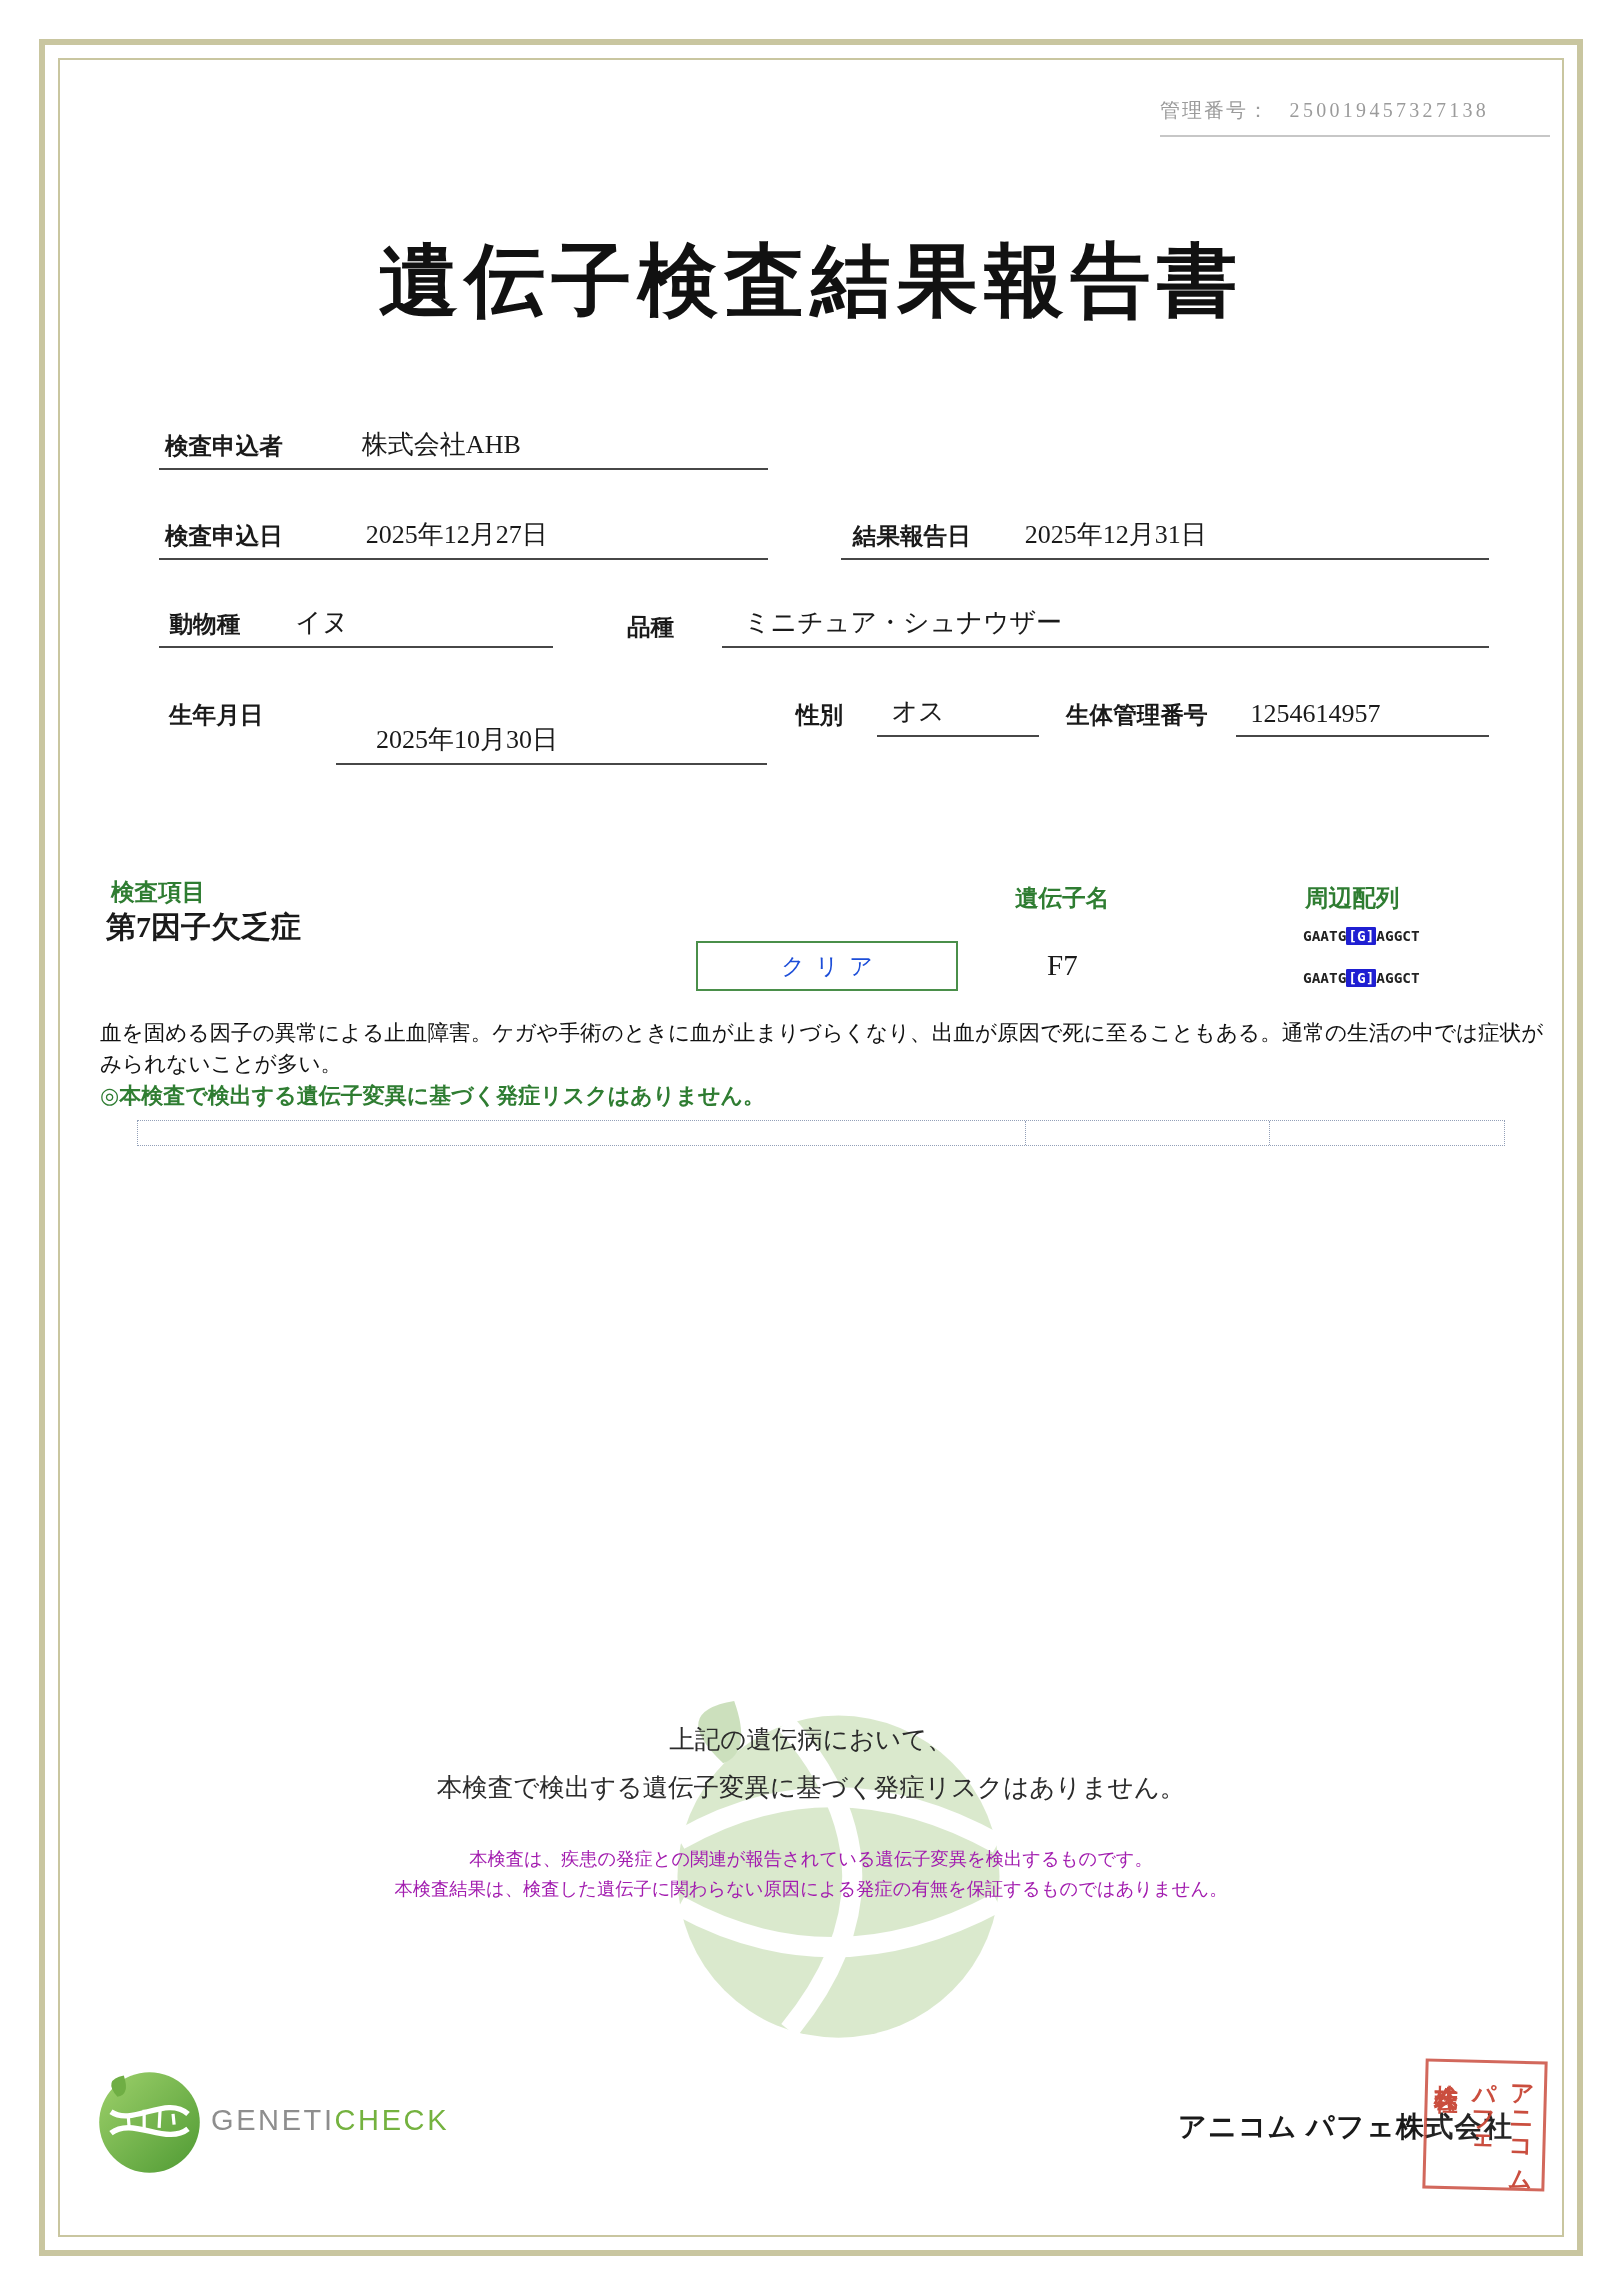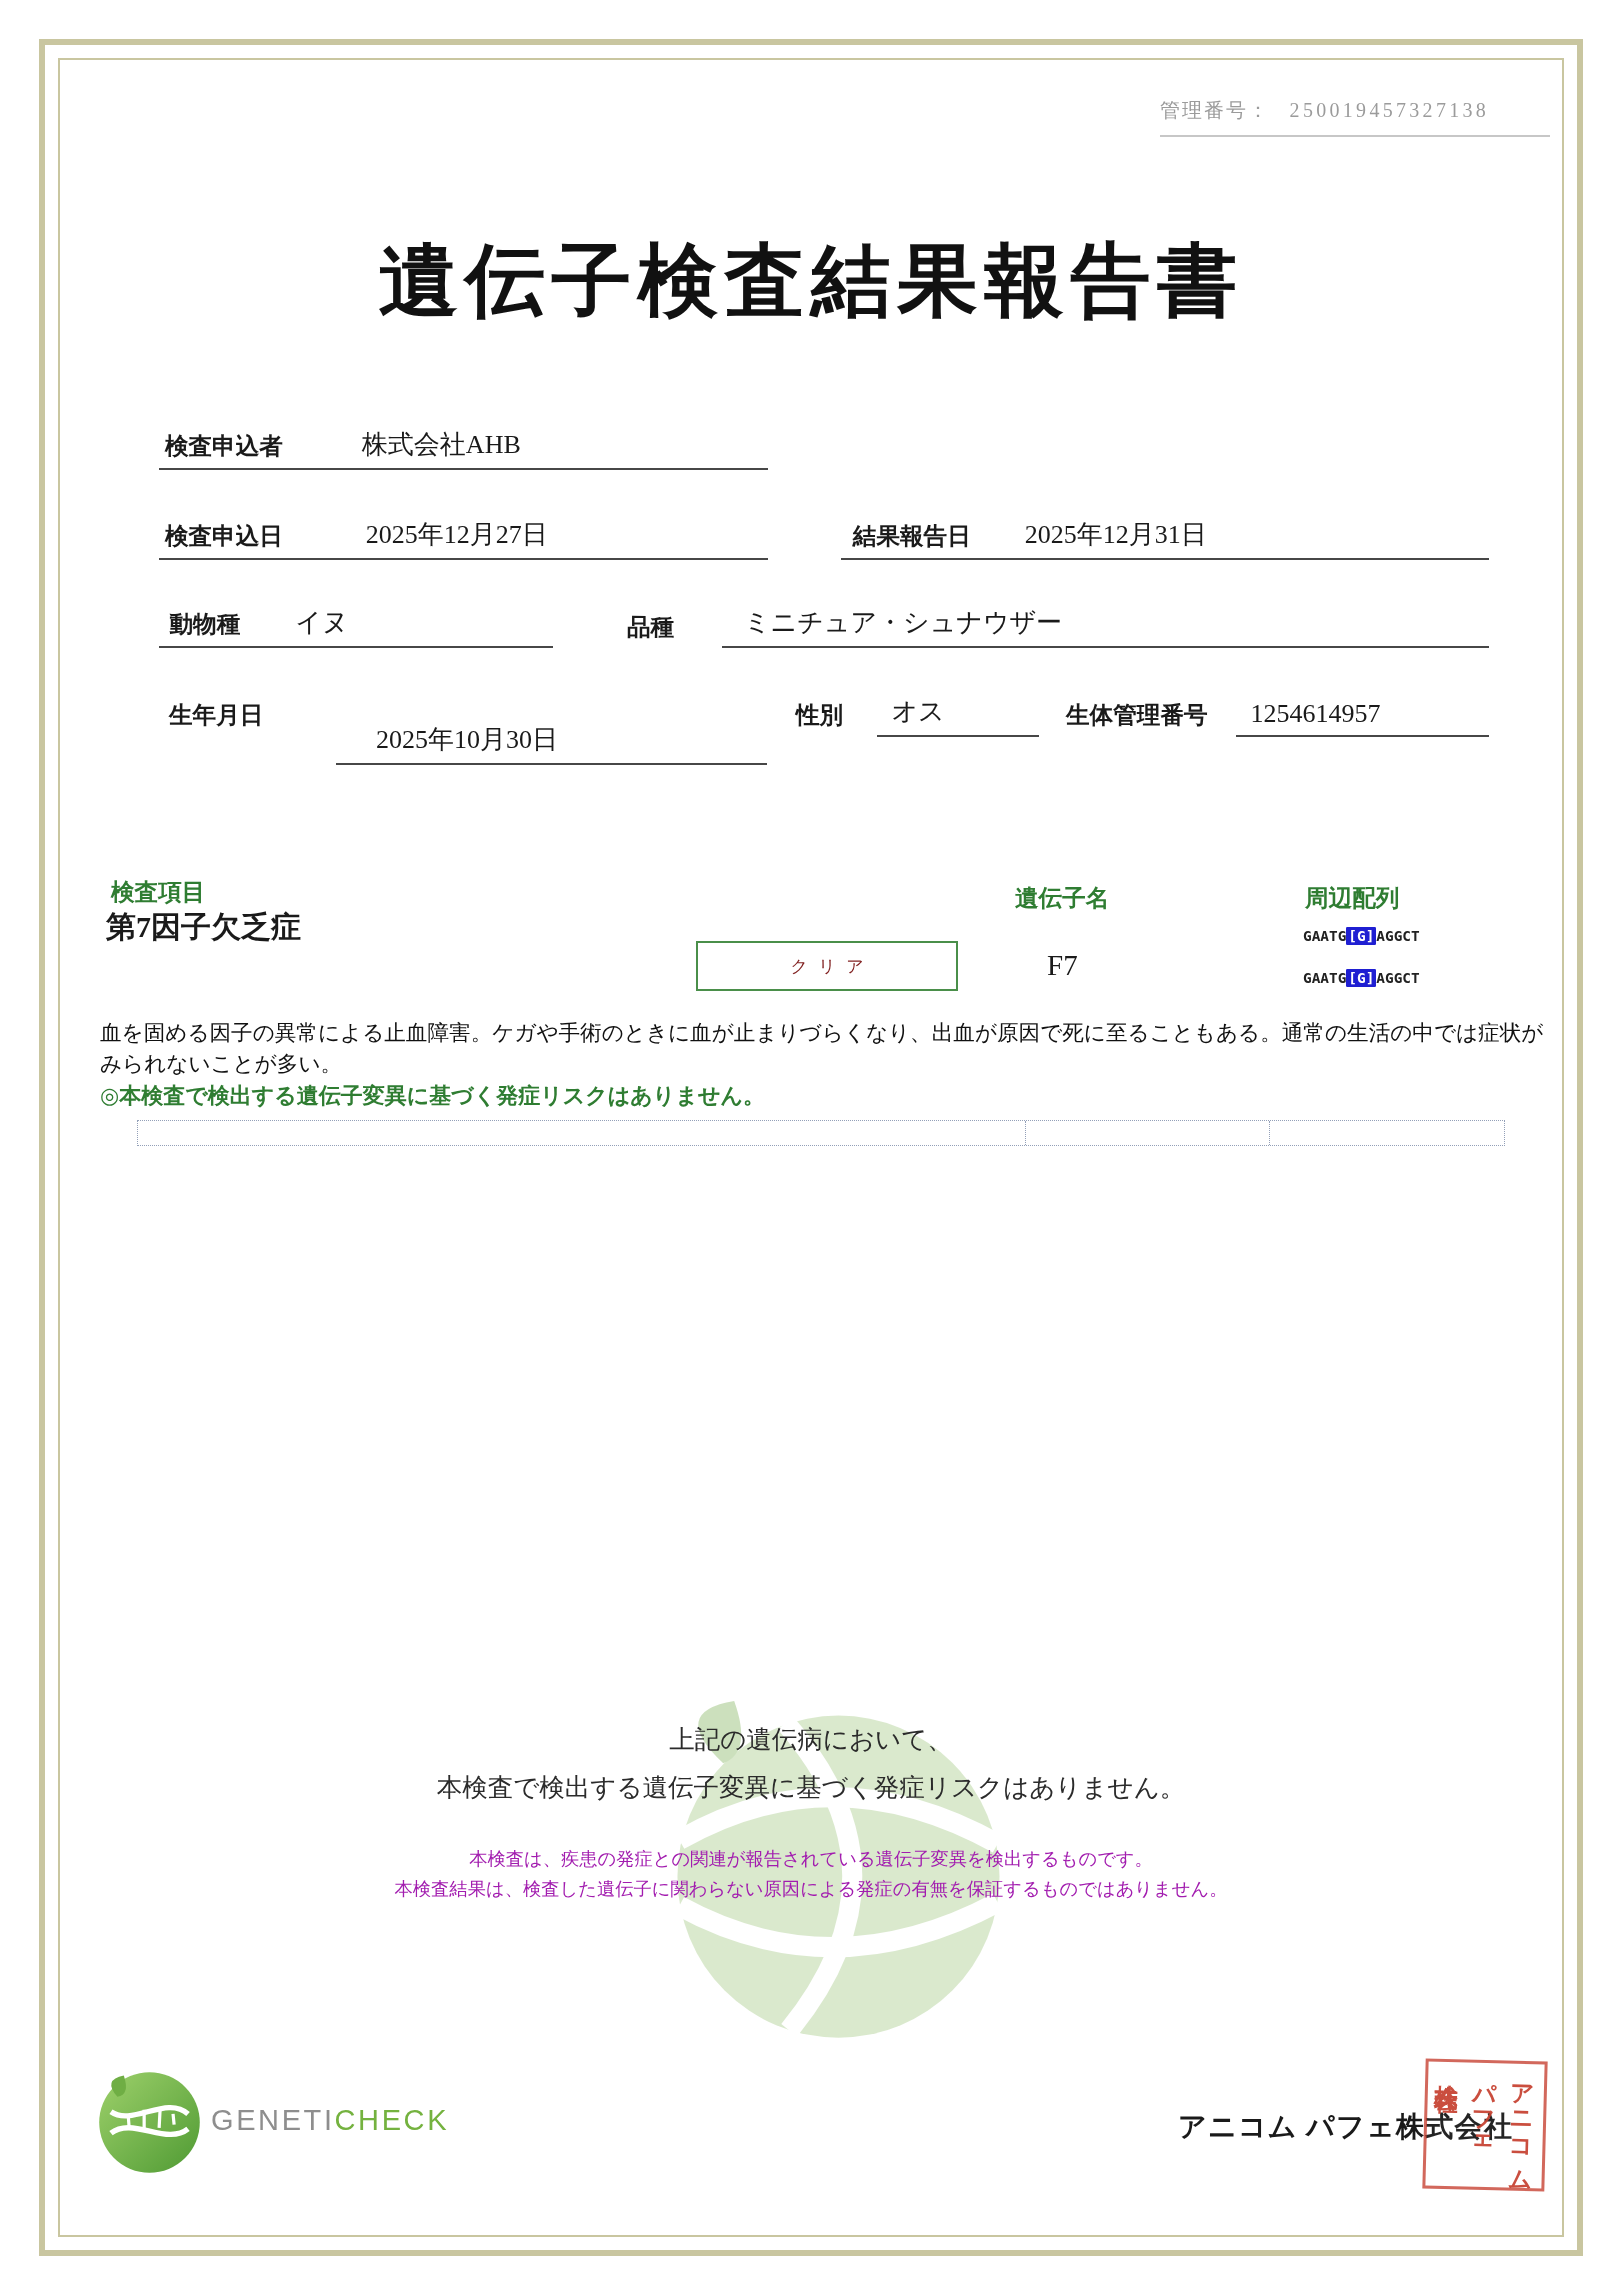--- a/index.html
+++ b/index.html
@@ -65,21 +65,21 @@
   .res-header { position:absolute; color:#2f7d32; font-weight:700; font-size:23.6px; white-space:nowrap; }
   .h-item { left:111px;  top:876px; }
   .h-gene { left:1015px; top:882px; }
   .h-seq  { left:1305px; top:882px; }
 
   .disease { position:absolute; left:106px; top:895px; font-size:30px; font-weight:700;margin-top:12px; }
   .status-box {
     position:absolute; left:696px; top:941px; width:262px; height:50px;
     border:2px solid #4a8f4a; display:flex; align-items:center; justify-content:center;
   }
-  .status-text { color:#7f1d1d; font-size:17px; letter-spacing:10.5px; padding-left:10.5px; }
+  .status-text { color:#1d4ed8; font-size:23px; letter-spacing:10.5px; padding-left:10.5px; }
   .gene { position:absolute; left:1047px; top:949px; font-size:29px; }
 
   .seq {
     position:absolute; left:1303px; font-family:"DejaVu Sans Mono","Liberation Mono",monospace;
     font-size:14.4px; font-weight:700; color:#222; white-space:nowrap;
   }
   .seq1 { top:928px; }
   .seq2 { top:970px; }
   .seq .variant { background:#1f1fd2; color:#ffffff; padding:0.7px 2px; border-radius:1.3px; }
 

